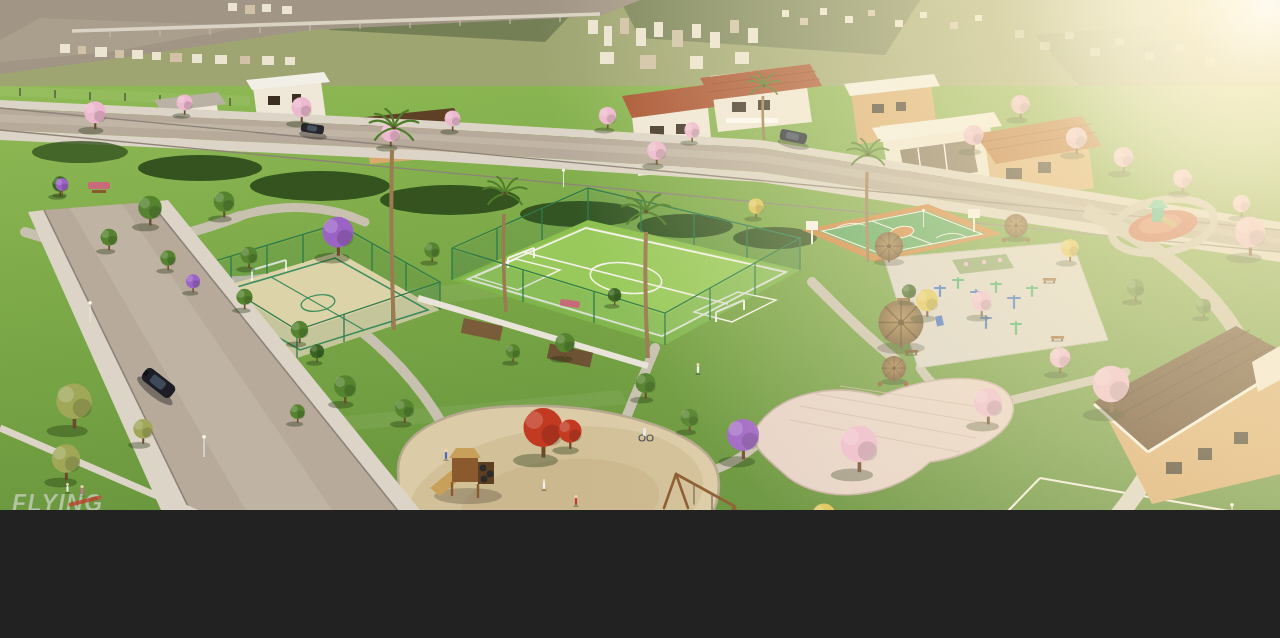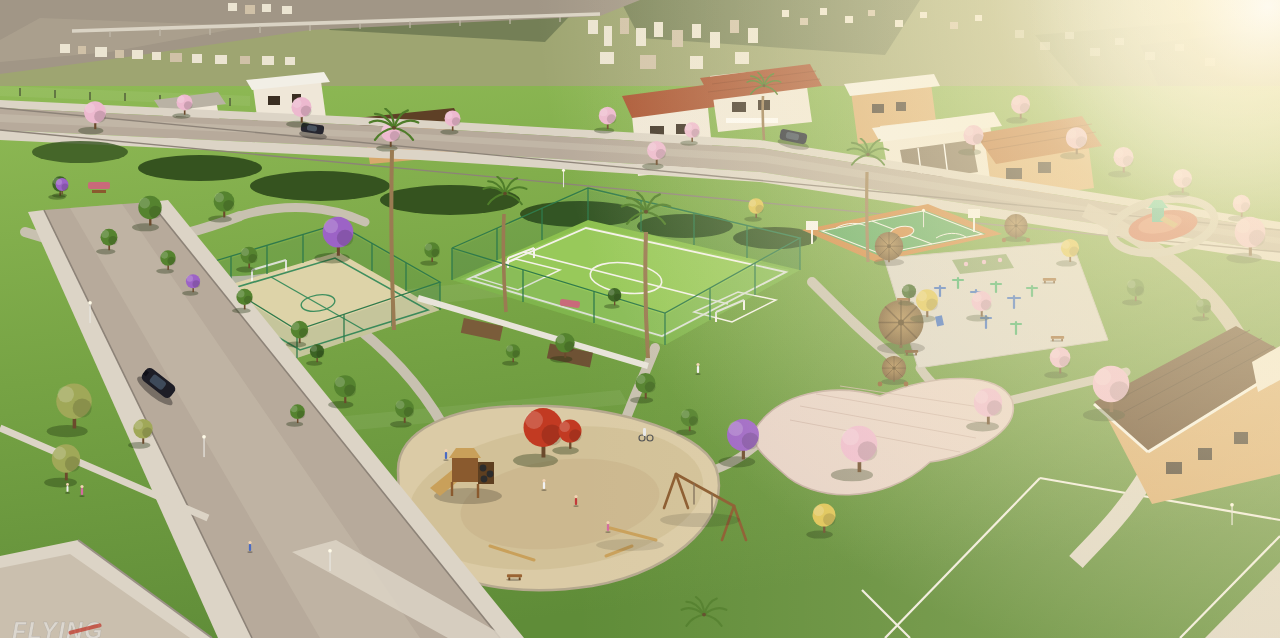--- a/index.html
+++ b/index.html
@@ -1,16 +1,16 @@
 <!DOCTYPE html>
 <html style="--riverWater: #8d8172; --bridgeDeck: #d6cfc2; --cityBuilding: #ece4d2; --cityShade: #c9b89d; --hillOlive: #8a9458; --hillDark: #4a5a2f; --grassLight: #8fba55; --grassMid: #76a344; --grassDark: #5f8c38; --turfBright: #8cc04e; --turfLight: #a6d56a; --roadAsphalt: #b7aa9b; --roadLight: #cabfae; --sidewalk: #dcd4c6; --curb: #8d8378; --sandCourt: #ddd3a8; --courtLine: #3f8f5f; --bballGreen: #5aa85e; --bballOrange: #cf8440; --lineWhite: #f5f2ea; --plazaBeige: #dbcba6; --plazaSand: #d0bf95; --plazaPink: #e6d2c8; --gravelPath: #c8c1b0; --concretePlaza: #d8d3c9; --thatchLight: #b08a52; --thatchDark: #6e522f; --woodBrown: #8a5a2e; --woodLight: #c9a05a; --treeGreen: #55832f; --treeDeep: #3c6424; --treeOlive: #a0a858; --hedgeDark: #35531f; --jacarandaPurple: #9c63c6; --ipePink: #edb9cf; --ipeYellow: #dec353; --flamboyantRed: #c23a22; --palmGreen: #4f7d2a; --wallTan: #d8a86c; --wallCream: #efe7d8; --roofRedTile: #a8512f; --roofBrown: #5e4026; --roofWhite: #f2efe6; --windowDark: #3a2e22; --carBlack: #1d1d26; --equipBlue: #3a6bc4; --equipGreen: #3fae6a; --totLotRed: #c9604a; --totLotTeal: #3fae8c; --glareWarm: #fff3cf; --watermarkWhite: rgba(235,235,235,0.55); --watermarkRed: #c0392b;"><head>
 <meta charset="utf-8">
 <style>
   html,body{margin:0;padding:0;background:#222;}
-  .stage{position:relative;width:1280px;height:638px;overflow:hidden;background:#7aa344;
+  .stage{position:relative;width:1280px;height:510px;overflow:hidden;background:#7aa344;
          font-family:"Liberation Sans",sans-serif;}
   svg{position:absolute;left:0;top:0;display:block;}
   .watermark{position:absolute;left:12px;bottom:-7px;z-index:9;
     font-style:italic;font-weight:900;font-size:23px;letter-spacing:1.5px;
     color:var(--watermarkWhite);-webkit-text-stroke:.4px rgba(120,120,120,.35);}
   .wm-swoosh{position:absolute;left:56px;top:9px;width:34px;height:4px;
     background:var(--watermarkRed);opacity:.75;transform:rotate(-14deg);border-radius:2px;}
 </style>
 </head>
 <body>

